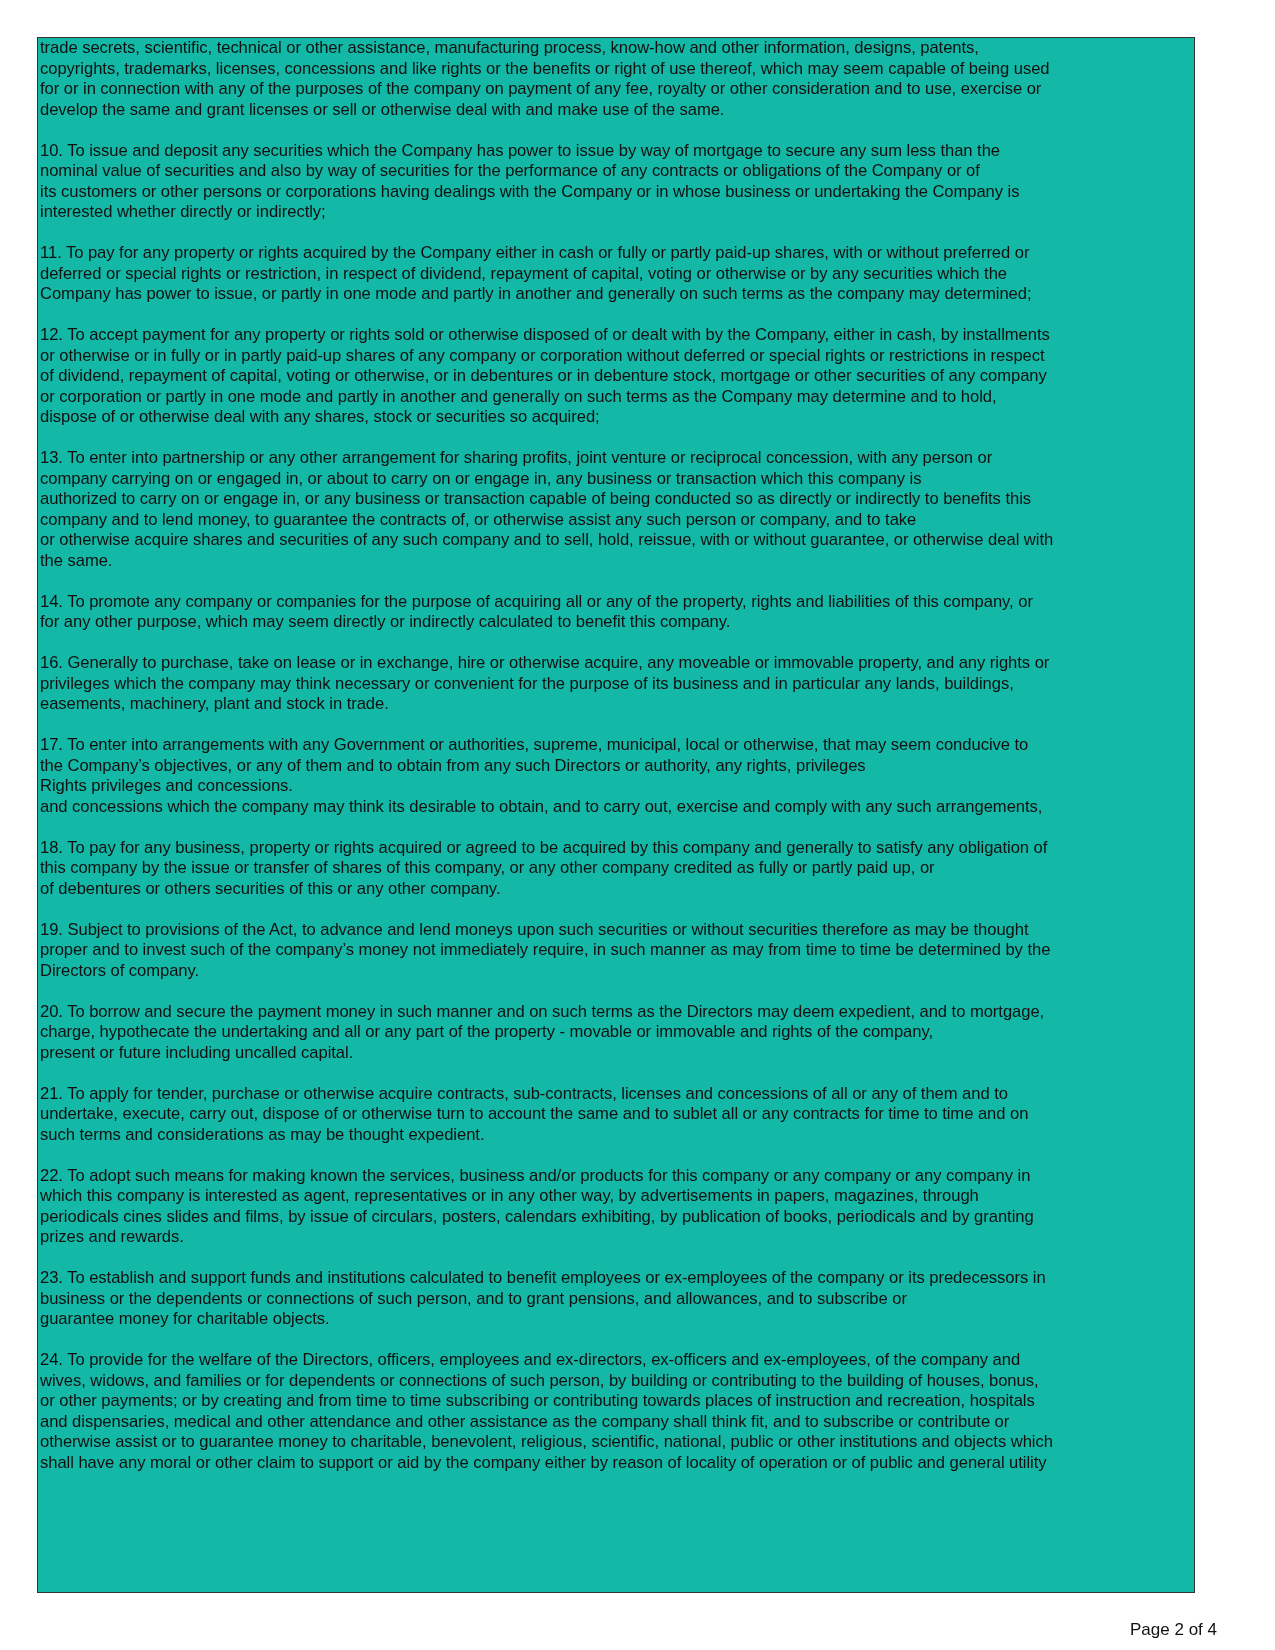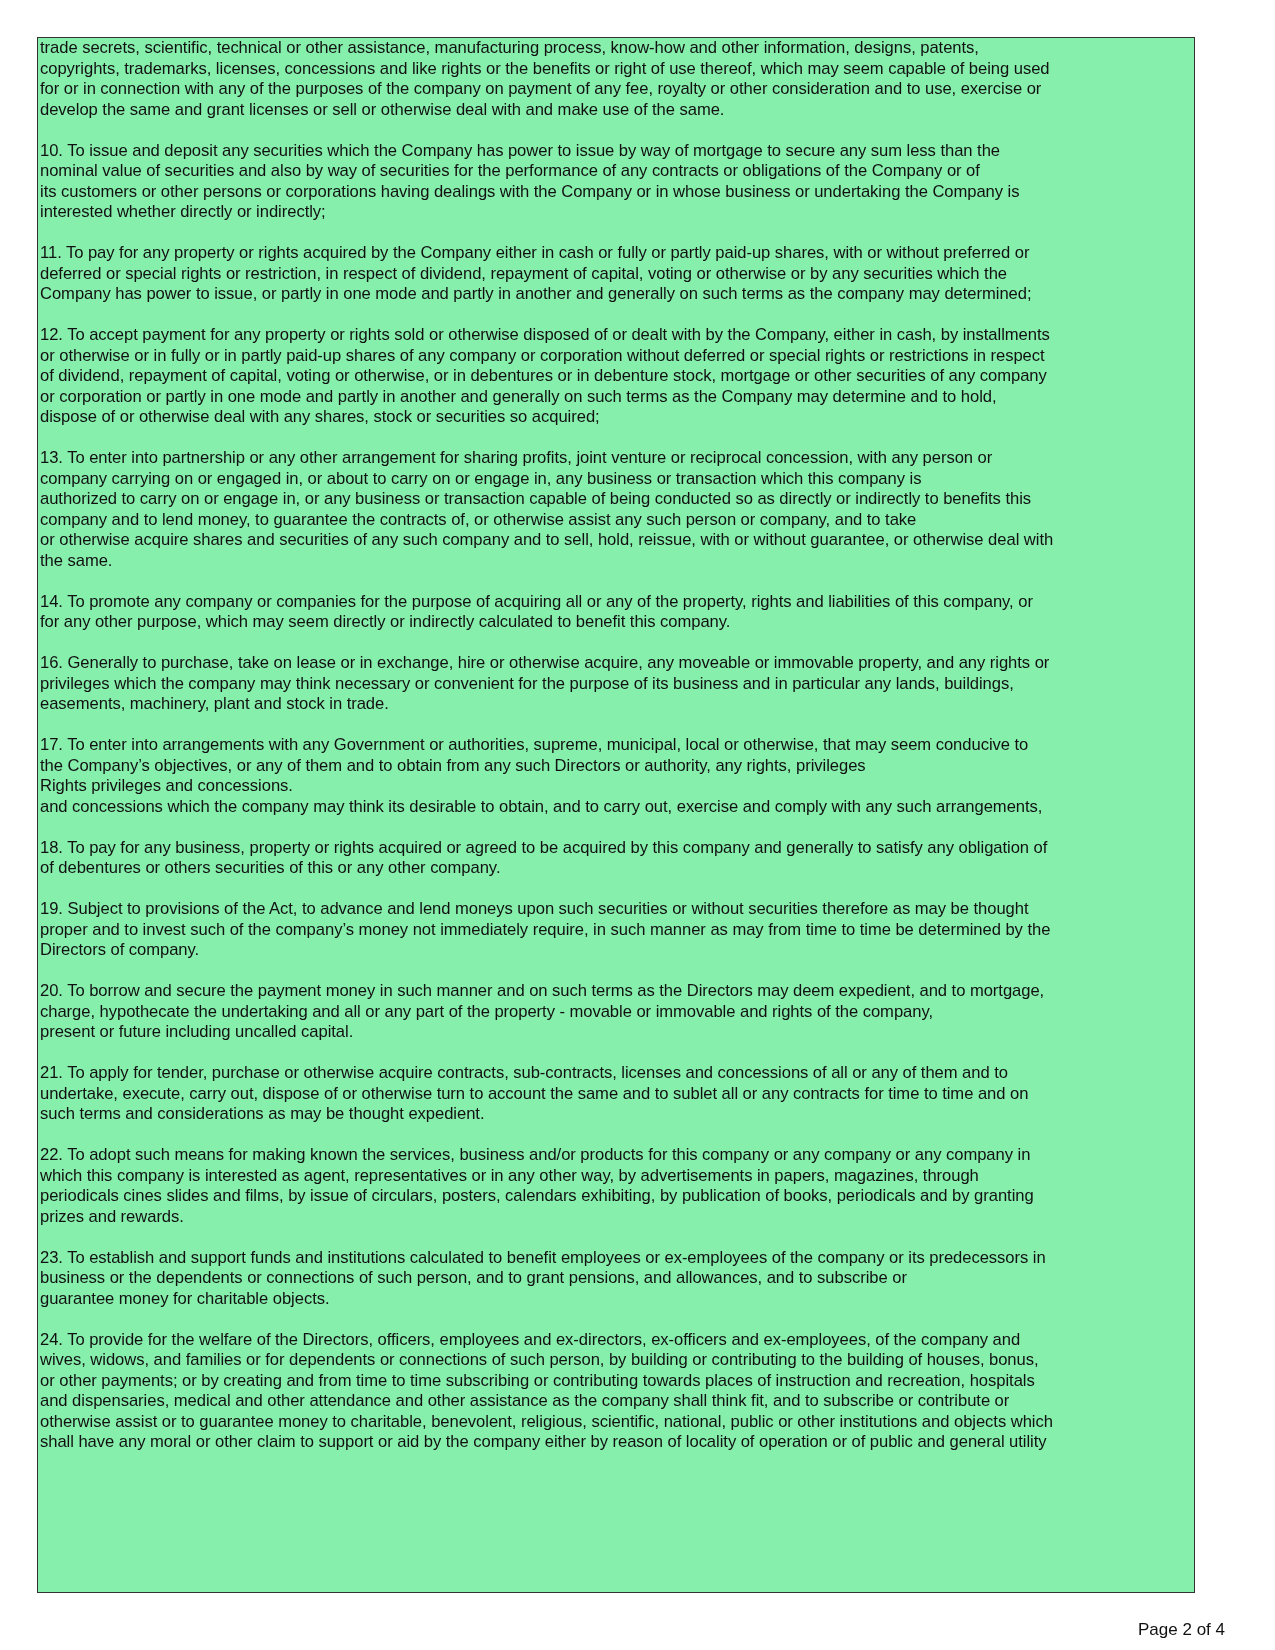--- a/index.html
+++ b/index.html
@@ -1,28 +1,28 @@
 <!DOCTYPE html>
 <html><head>
 <meta charset="utf-8">
 <style>
   html, body { margin: 0; padding: 0; background: #ffffff; }
   body { width: 1275px; height: 1650px; position: relative; overflow: hidden; }
   .box {
     position: absolute; left: 37px; top: 37px; width: 1158px; height: 1556px;
-    background: #86efac; border: 1px solid #333333; box-sizing: border-box;
+    background: #14b8a6; border: 1px solid #333333; box-sizing: border-box;
     padding: 0 0 0 2px; overflow: hidden;
   }
   .para { margin: 0 0 20.5px 0; }
   .line {
     font-family: "Liberation Sans", sans-serif; font-size: 16.6px; line-height: 20.5px;
     color: #111111; white-space: nowrap; letter-spacing: -0.05px;
   }
   .footer {
-    position: absolute; right: 50px; top: 1620px;
+    position: absolute; right: 58px; top: 1620px;
     font-family: "Liberation Sans", sans-serif; font-size: 17px; color: #111111;
   }
 </style>
 </head>
 <body>
 
 <div class="box">
   <div class="para">
     <div class="line">trade secrets, scientific, technical or other assistance, manufacturing process, know-how and other information, designs, patents,</div>
     <div class="line">copyrights, trademarks, licenses, concessions and like rights or the benefits or right of use thereof, which may seem capable of being used</div>
@@ -65,20 +65,21 @@
     <div class="line">easements, machinery, plant and stock in trade.</div>
   </div>
   <div class="para">
     <div class="line">17. To enter into arrangements with any Government or authorities, supreme, municipal, local or otherwise, that may seem conducive to</div>
     <div class="line">the Company’s objectives, or any of them and to obtain from any such Directors or authority, any rights, privileges</div>
     <div class="line">Rights privileges and concessions.</div>
     <div class="line">and concessions which the company may think its desirable to obtain, and to carry out, exercise and comply with any such arrangements,</div>
   </div>
   <div class="para">
     <div class="line">18. To pay for any business, property or rights acquired or agreed to be acquired by this company and generally to satisfy any obligation of</div>
+    <div class="line">this company by the issue or transfer of shares of this company, or any other company credited as fully or partly paid up, or</div>
     <div class="line">of debentures or others securities of this or any other company.</div>
   </div>
   <div class="para">
     <div class="line">19. Subject to provisions of the Act, to advance and lend moneys upon such securities or without securities therefore as may be thought</div>
     <div class="line">proper and to invest such of the company’s money not immediately require, in such manner as may from time to time be determined by the</div>
     <div class="line">Directors of company.</div>
   </div>
   <div class="para">
     <div class="line">20. To borrow and secure the payment money in such manner and on such terms as the Directors may deem expedient, and to mortgage,</div>
     <div class="line">charge, hypothecate the undertaking and all or any part of the property - movable or immovable and rights of the company,</div>

